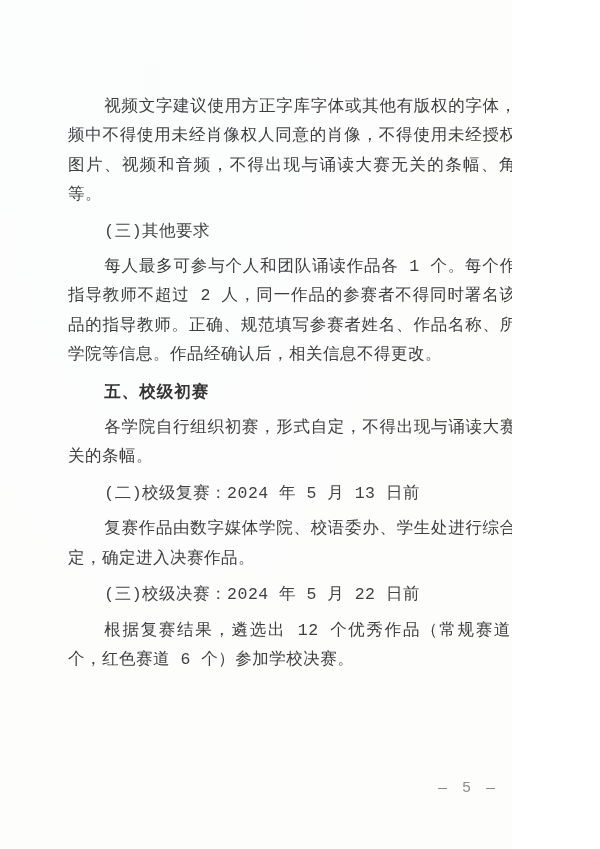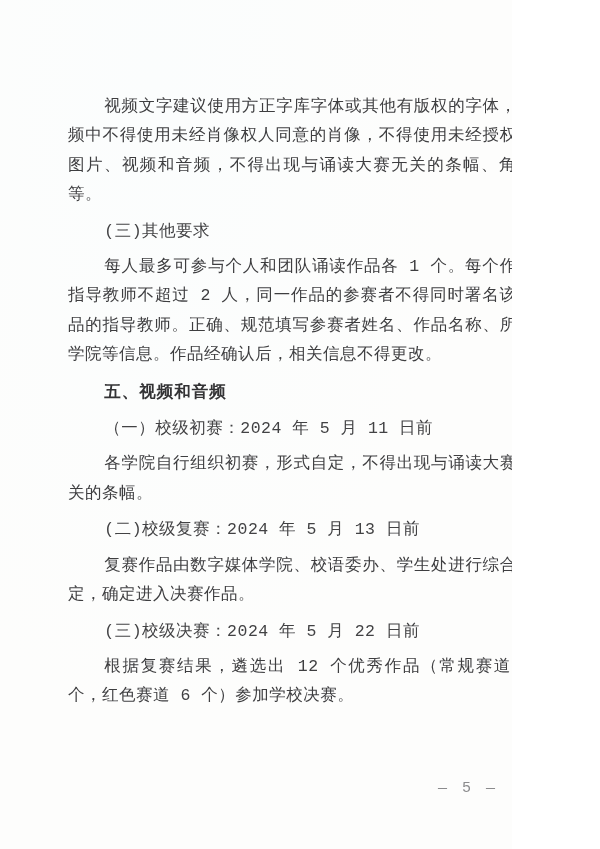--- a/index.html
+++ b/index.html
@@ -60,22 +60,21 @@
   }
 </style>
 </head>
 <body>
 
 <div class="page">
   <div class="content">
     <p class="body">视频文字建议使用方正字库字体或其他有版权的字体，视频中不得使用未经肖像权人同意的肖像，不得使用未经授权的图片、视频和音频，不得出现与诵读大赛无关的条幅、角标等。</p>
     <p class="sub">(三)其他要求</p>
     <p class="body">每人最多可参与个人和团队诵读作品各 1 个。每个作品指导教师不超过 2 人，同一作品的参赛者不得同时署名该作品的指导教师。正确、规范填写参赛者姓名、作品名称、所在学院等信息。作品经确认后，相关信息不得更改。</p>
-    <p class="head">五、视频和音频</p>
-    <p class="sub">（一）校级初赛：2024 年 5 月 11 日前</p>
+    <p class="head">五、校级初赛</p>
     <p class="body">各学院自行组织初赛，形式自定，不得出现与诵读大赛无关的条幅。</p>
     <p class="sub">(二)校级复赛：2024 年 5 月 13 日前</p>
     <p class="body">复赛作品由数字媒体学院、校语委办、学生处进行综合评定，确定进入决赛作品。</p>
     <p class="sub">(三)校级决赛：2024 年 5 月 22 日前</p>
     <p class="body">根据复赛结果，遴选出 12 个优秀作品（常规赛道 6 个，红色赛道 6 个）参加学校决赛。</p>
   </div>
   <div class="page-number">— 5 —</div>
 </div>
 
 </body></html>

